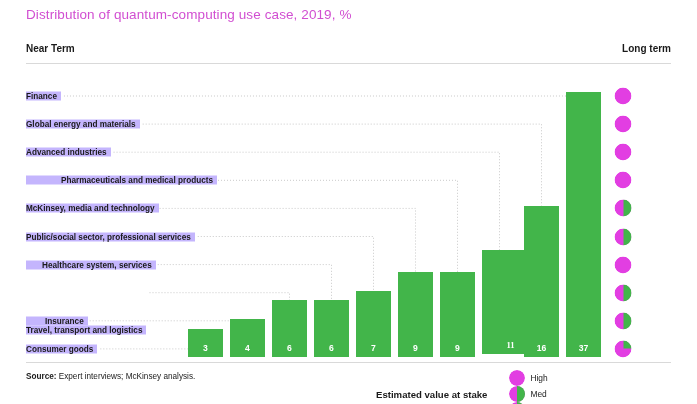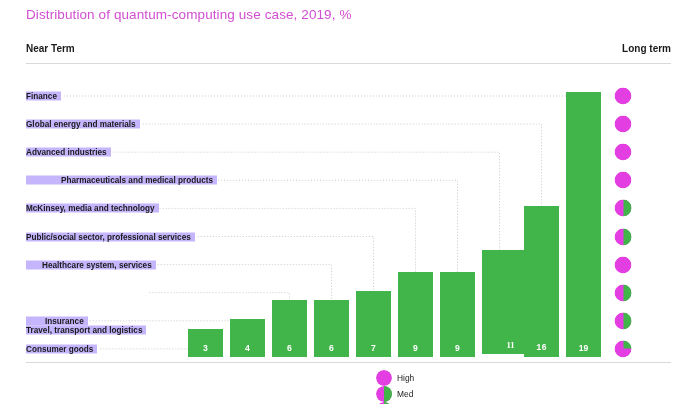--- a/index.html
+++ b/index.html
@@ -272,25 +272,25 @@
       </div>
       <div class="bar" style="left: 398px; top: 271.86px; width: 35px; height: 85.14px;">
         <span class="bar-value">9</span>
       </div>
       <div class="bar" style="left: 440px; top: 271.86px; width: 35px; height: 85.14px;">
         <span class="bar-value">9</span>
       </div>
       <div class="bar" style="left: 482px; top: 250px; width: 57px; height: 104.06px; font-family: Liberation Serif, serif;">
         <span class="bar-value">11</span>
       </div>
-      <div class="bar" style="left: 524px; top: 205.64px; width: 35px; height: 151.36px; font-family: Liberation Mono, monospace;">
+      <div class="bar" style="left: 524px; top: 205.64px; width: 35px; height: 151.36px;">
         <span class="bar-value">16</span>
       </div>
       <div class="bar" style="left: 566px; top: 92.12px; width: 35px; height: 264.88px;">
-        <span class="bar-value">19</span>
+        <span class="bar-value">37</span>
       </div>
     </div>
   <div id="dots-layer">
       <div class="stake-dot" style="left: 623px; top: 96px;">
         <span class="base"></span>
       </div>
       <div class="stake-dot" style="left: 623px; top: 124.1px;">
         <span class="base"></span>
       </div>
       <div class="stake-dot" style="left: 623px; top: 152.2px;">
@@ -317,22 +317,27 @@
       <div class="stake-dot" style="left: 623px; top: 320.8px;">
         <span class="base"></span>
         <span class="wedge-half"></span>
       </div>
       <div class="stake-dot" style="left: 623px; top: 348.9px;">
         <span class="base"></span>
         <span class="wedge-small"></span>
       </div>
     </div>
 
+  <div class="source">
+    <b>Source:</b>
+    <span>Expert interviews; McKinsey analysis.</span>
+  </div>
 
   <div class="legend">
+    <span class="legend-title">Estimated value at stake</span>
     <span id="legend-items">
         <span class="legend-item">
           <span class="legend-swatch">
             <span class="base"></span>
           </span>
           <span class="legend-label">High</span>
         </span>
         <span class="legend-item">
           <span class="legend-swatch">
             <span class="base"></span>

